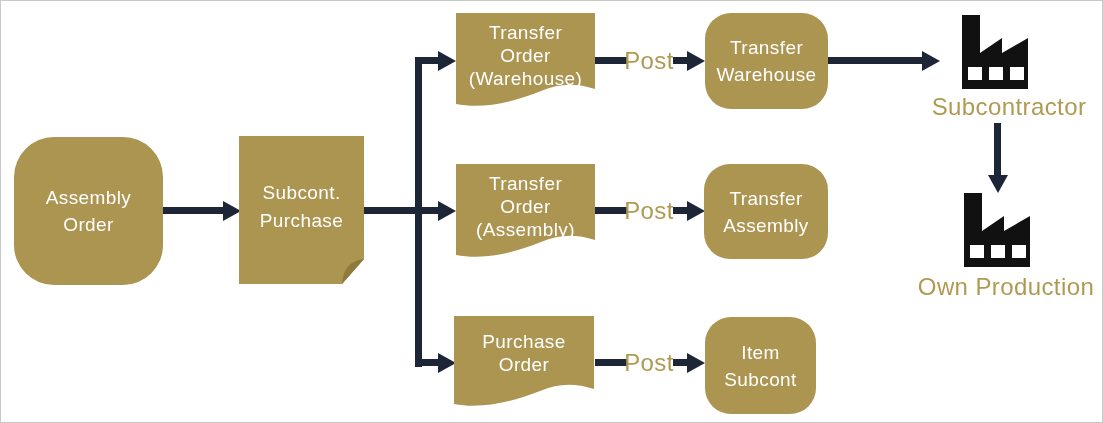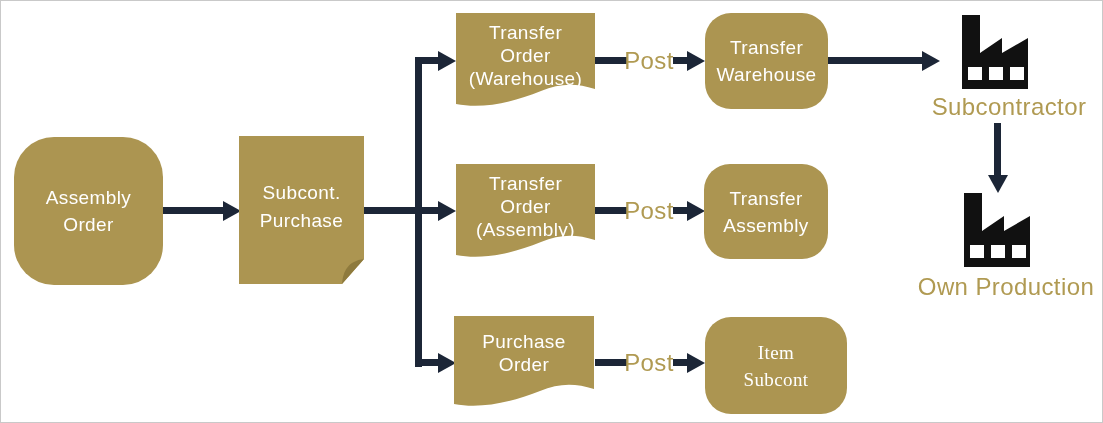--- a/index.html
+++ b/index.html
@@ -169,21 +169,21 @@
     <div class="node-text">
       <div>Transfer</div>
       <div>Assembly</div>
     </div>
   </div>
 
   <div class="hline" style="left:594px;top:358px;width:32px;"></div>
   <div class="post-label" style="left:622px;top:347px;">Post</div>
   <div class="hline" style="left:672px;top:358px;width:16px;"></div>
   <div class="head-r" style="left:686px;top:352px;"></div>
-  <div class="rnode small-round" style="left:704px;top:316px;width:142px;height:97px;font-family:Liberation Serif, serif;">
+  <div class="rnode small-round" style="left:704px;top:316px;width:111px;height:97px;">
     <div class="node-text">
       <div>Item</div>
       <div>Subcont</div>
     </div>
   </div>
 
   <div class="hline" style="left:827px;top:56px;width:96px;"></div>
   <div class="head-r" style="left:921px;top:50px;"></div>
 
   <div class="factory" style="left:955px;top:12px;width:80px;height:76px;">

